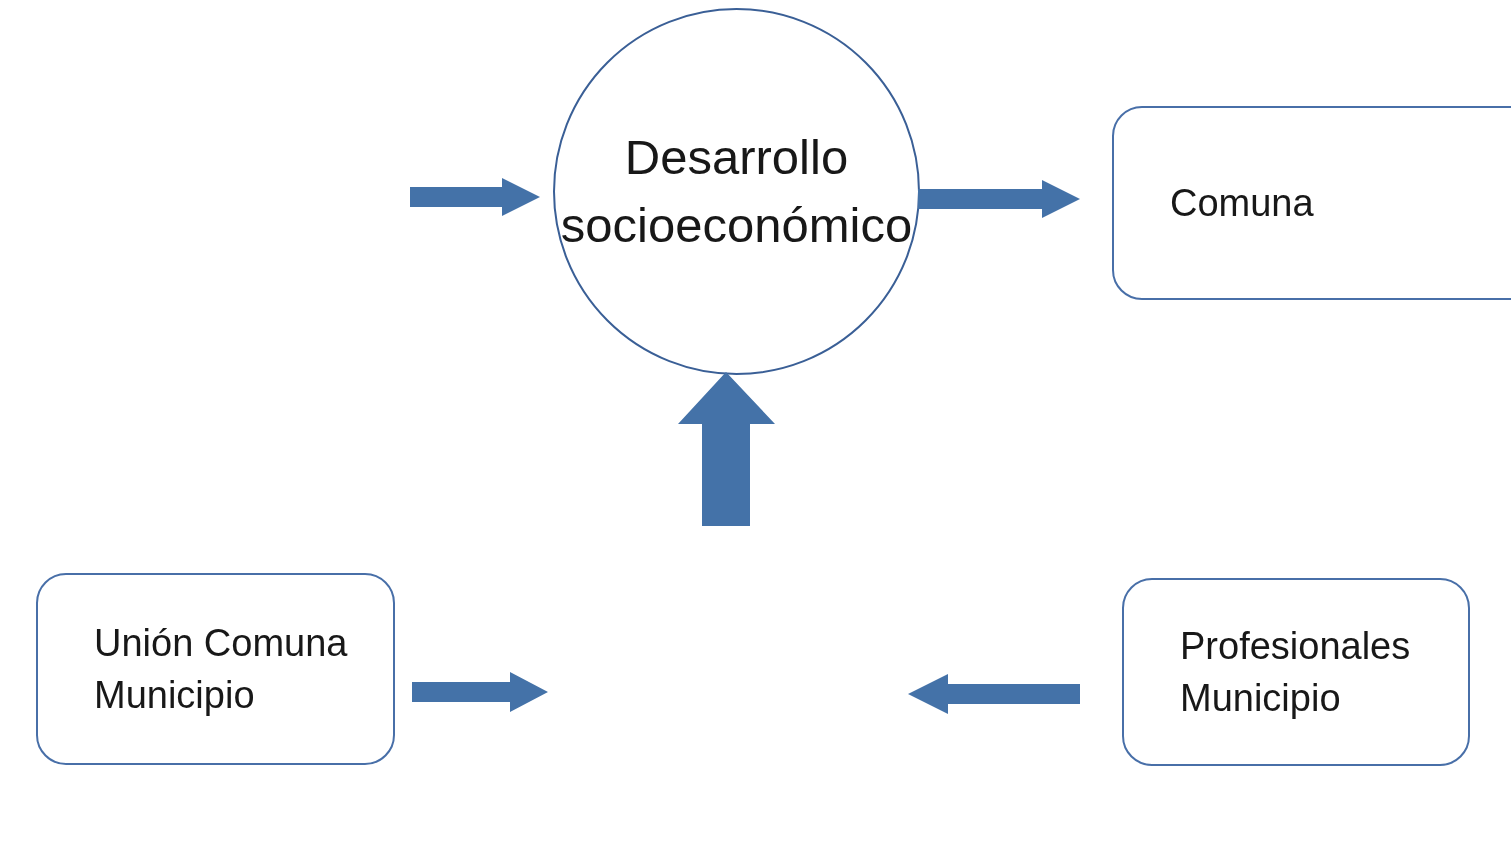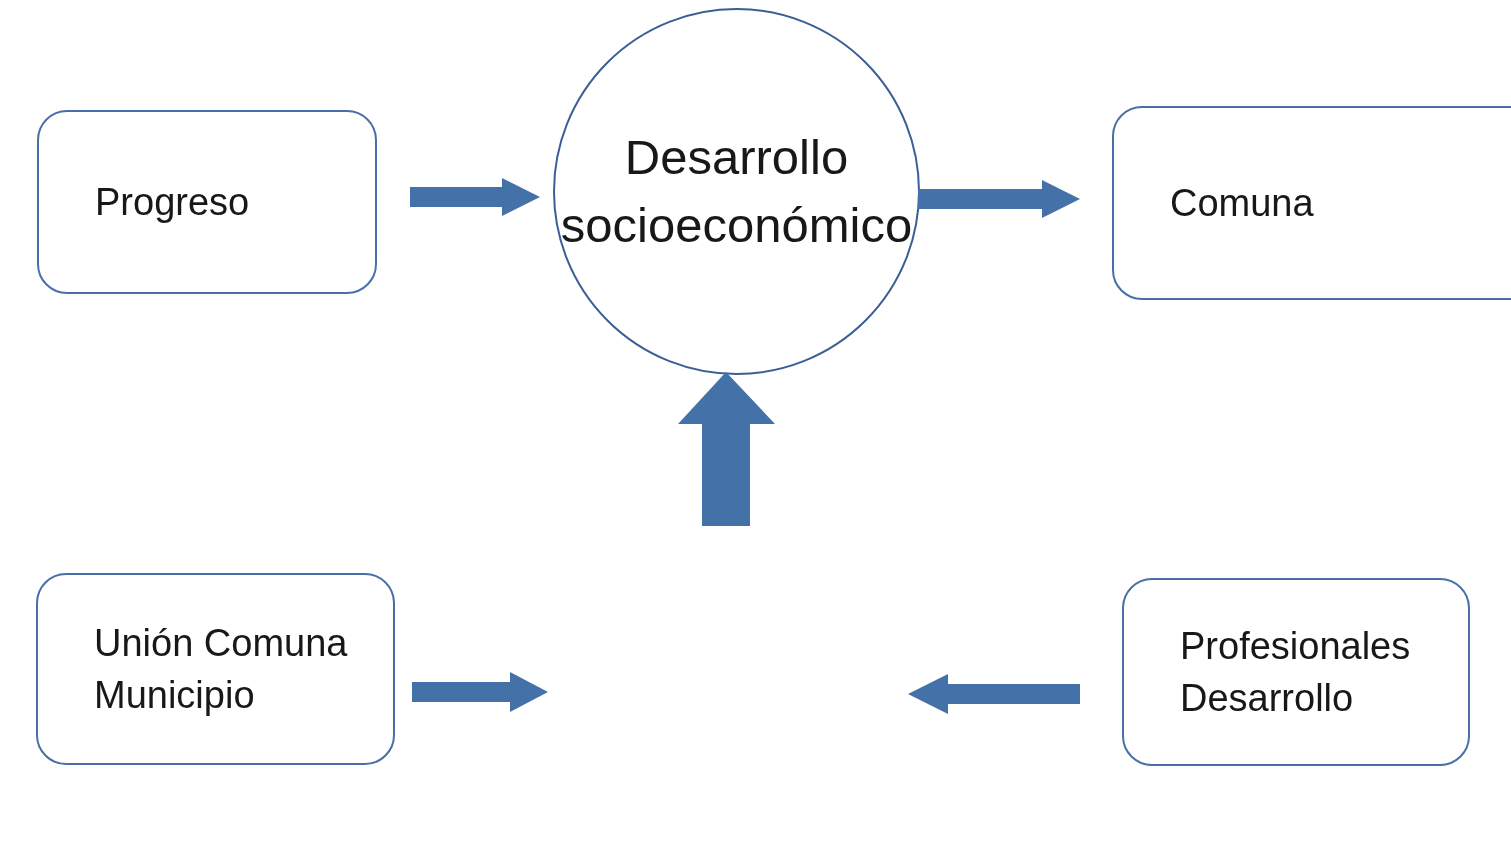--- a/index.html
+++ b/index.html
@@ -80,23 +80,20 @@
   #arrow-desarrollo-comuna     { left: 918px; top: 180px; }
   #arrow-empresa-desarrollo    { left: 678px; top: 372px; }
   #arrow-union-empresa         { left: 412px; top: 672px; }
   #arrow-profesionales-empresa { left: 908px; top: 674px; }
 </style>
 </head>
 <body>
 
 <div id="canvas">
 
-  <div class="node-box" id="box-progreso">
-    <span class="label">Progreso</span>
-  </div>
 
   <div class="arrow" id="arrow-progreso-desarrollo">
     <svg width="130" height="50" viewBox="0 0 130 50">
       <polygon points="0,9 92,9 92,0 130,19 92,38 92,29 0,29" fill="#4472A8"></polygon>
     </svg>
   </div>
 
   <div class="node-circle" id="circle-desarrollo">
     <span class="label">Desarrollo
 socioeconómico</span>
@@ -131,16 +128,16 @@
 
 
   <div class="arrow" id="arrow-profesionales-empresa">
     <svg width="172" height="52" viewBox="0 0 172 52">
       <polygon points="172,10 40,10 40,0 0,20 40,40 40,30 172,30" fill="#4472A8"></polygon>
     </svg>
   </div>
 
   <div class="node-box" id="box-profesionales">
     <span class="label">Profesionales
-Desarrollo</span>
+Municipio</span>
   </div>
 
 </div>
 
 </body></html>

